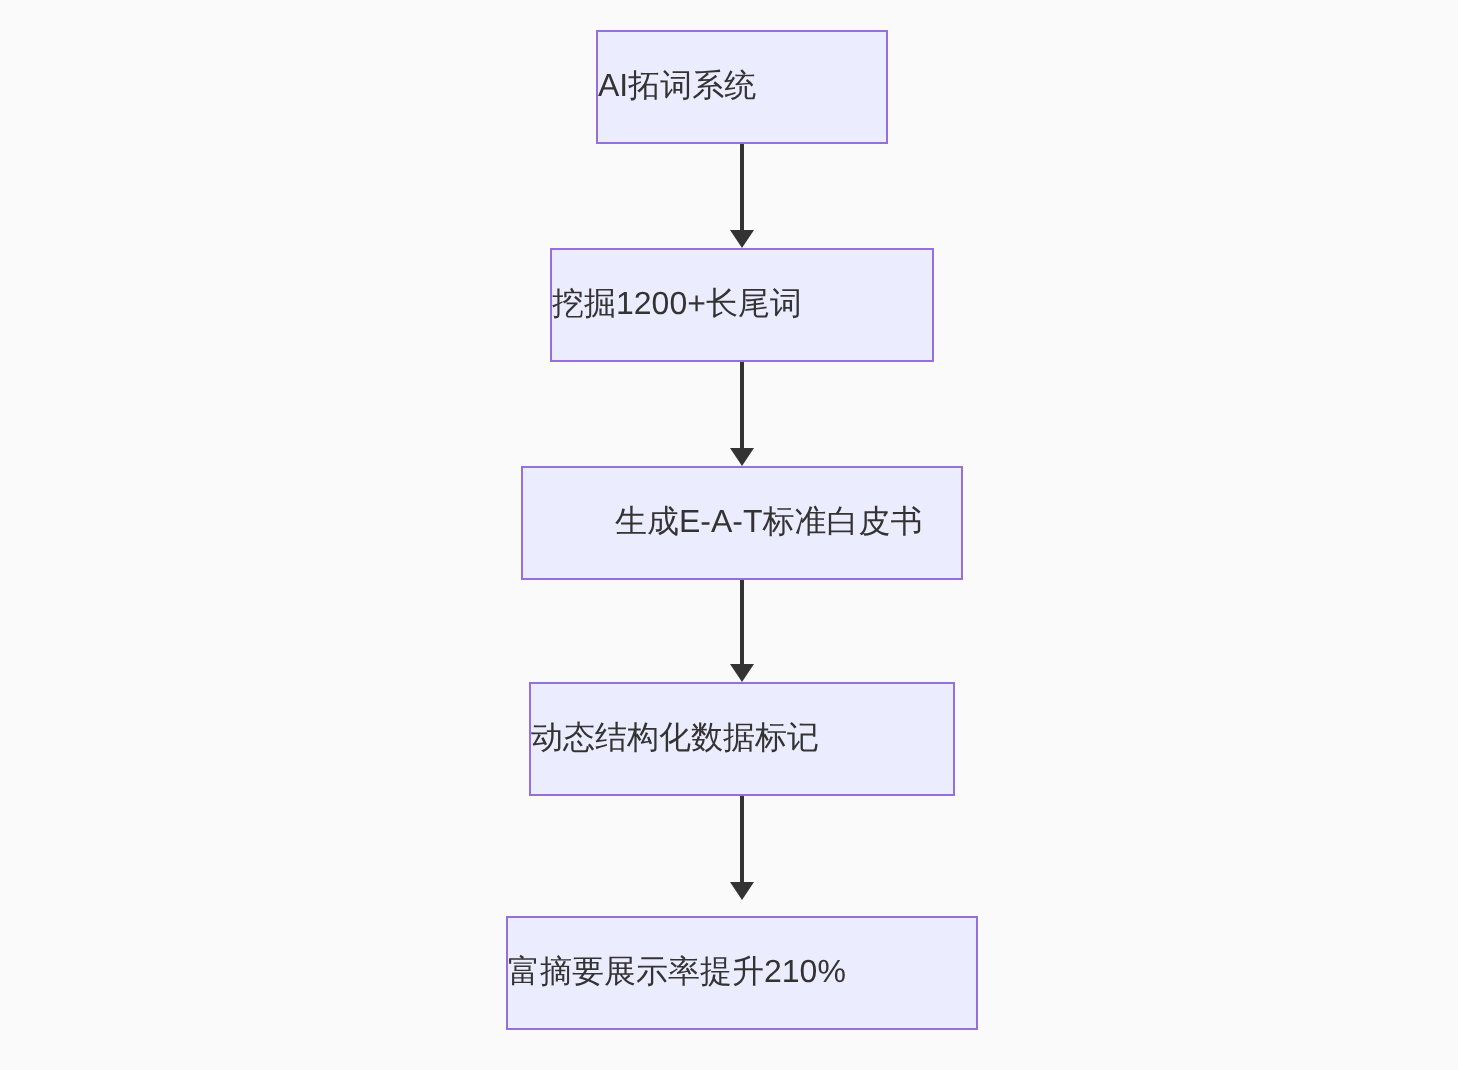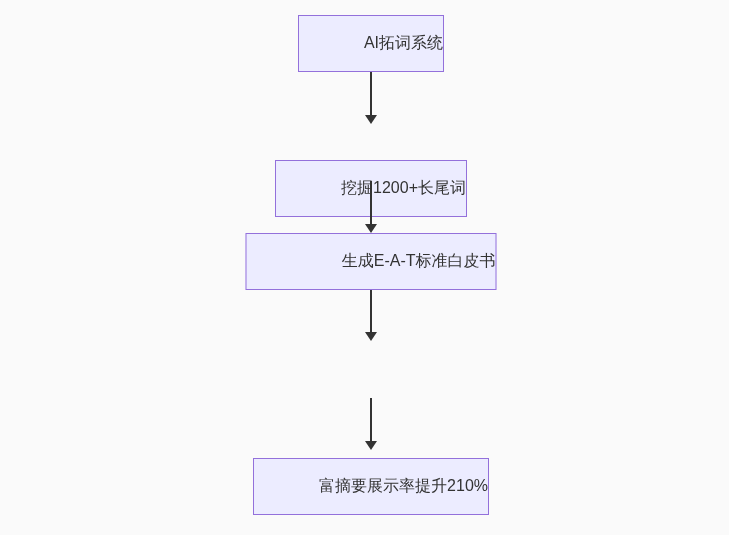--- a/index.html
+++ b/index.html
@@ -24,21 +24,21 @@
     position: absolute;
     left: 371px;
     transform: translateX(-50%);
     height: 57px;
     background: var(--node-fill);
     border: 1px solid var(--node-border);
     color: var(--text-color);
     font-size: 16px;
     display: flex;
     align-items: center;
-    justify-content: flex-end;
+    justify-content: flex-start;
     text-align: center;
     white-space: nowrap;
   }
   .arrow {
     position: absolute;
     left: 371px;
     transform: translateX(-50%);
     width: 14px;
     display: flex;
     flex-direction: column;
@@ -63,38 +63,41 @@
 
   <div class="node" style="top:15px; width:146px;">
     <span>AI拓词系统</span>
   </div>
 
   <div class="arrow" style="top:72px; height:52px;">
     <div class="arrow-line"></div>
     <div class="arrow-head"></div>
   </div>
 
-  <div class="node" style="top:124px; width:192px;margin-top:36px;">
+  <div class="node" style="top:124px; width:192px;">
     <span>挖掘1200+长尾词</span>
   </div>
 
   <div class="arrow" style="top:181px; height:52px;">
     <div class="arrow-line"></div>
     <div class="arrow-head"></div>
   </div>
 
-  <div class="node" style="top:233px; width:251px;">
+  <div class="node" style="top:233px; width:221px;padding-left:46px;">
     <span>生成E-A-T标准白皮书</span>
   </div>
 
   <div class="arrow" style="top:290px; height:51px;">
     <div class="arrow-line"></div>
     <div class="arrow-head"></div>
   </div>
 
+  <div class="node" style="top:341px; width:213px;">
+    <span>动态结构化数据标记</span>
+  </div>
 
   <div class="arrow" style="top:398px; height:52px;">
     <div class="arrow-line"></div>
     <div class="arrow-head"></div>
   </div>
 
   <div class="node" style="top:458px; width:236px;">
     <span>富摘要展示率提升210%</span>
   </div>
 

